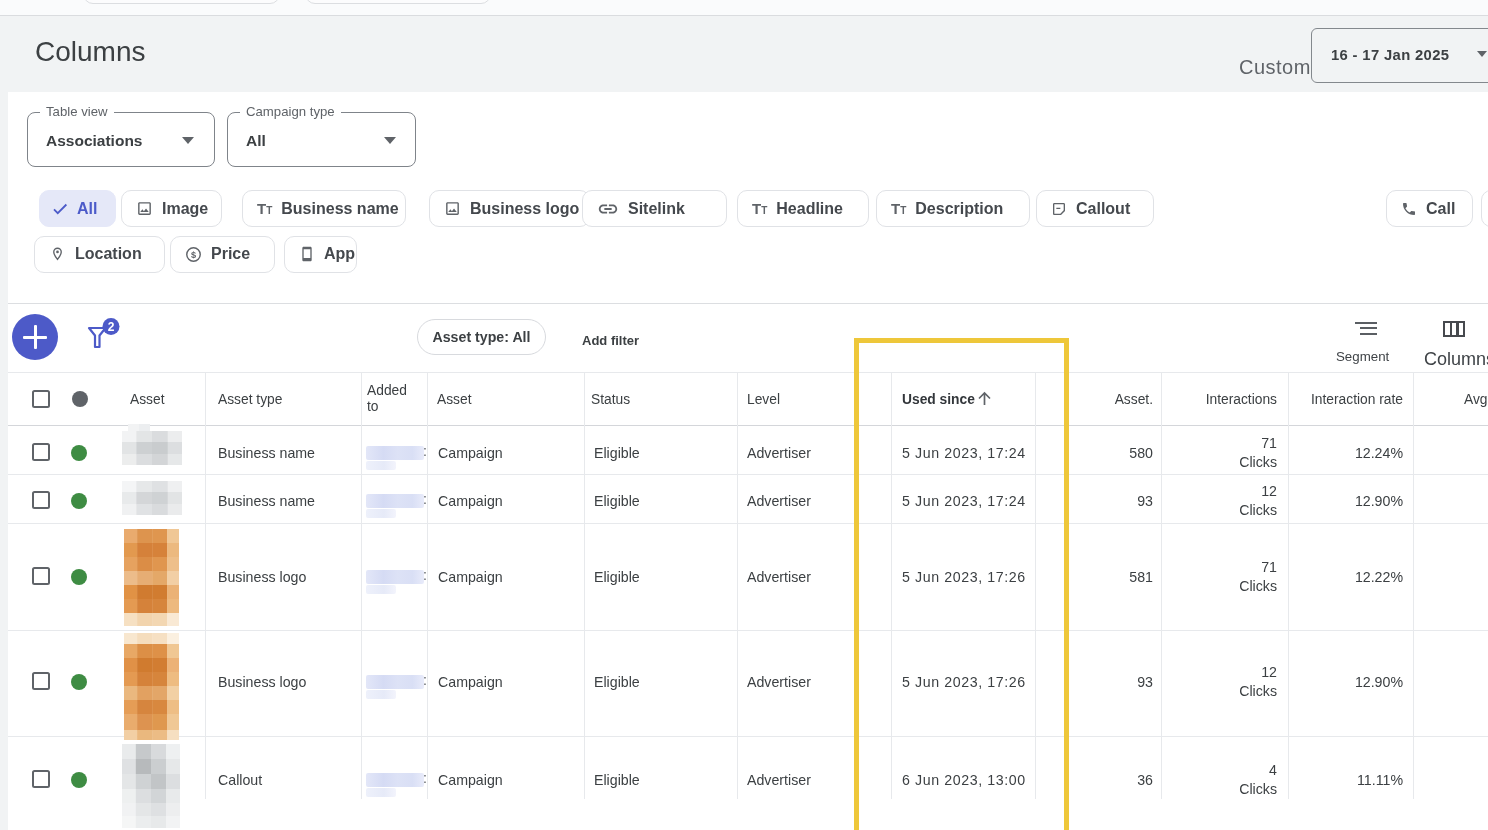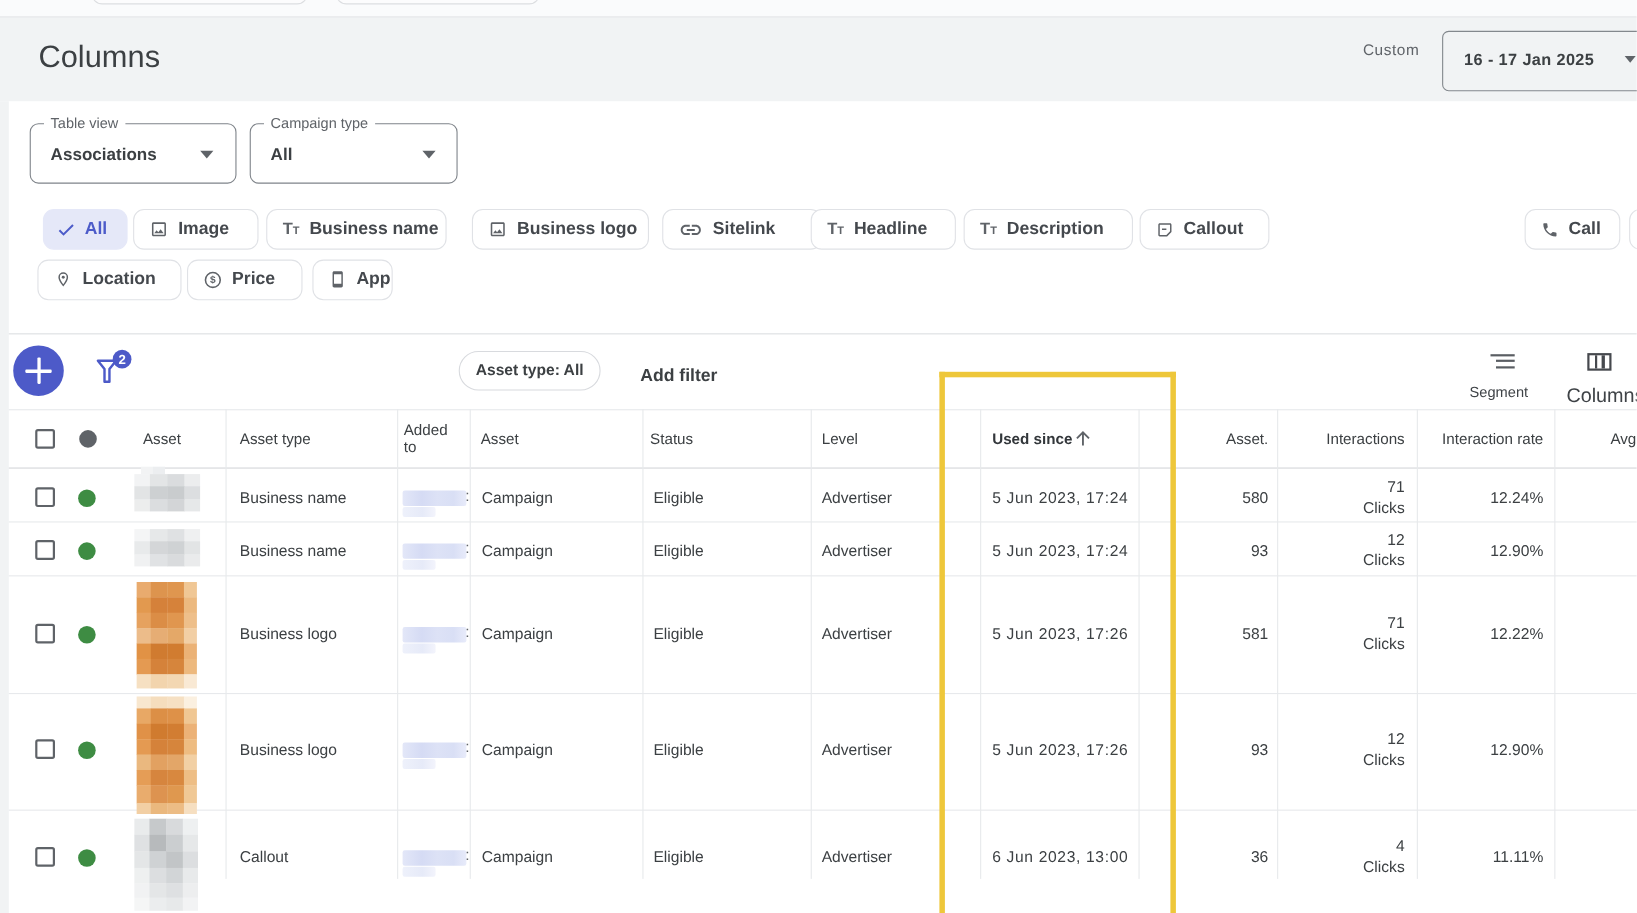--- a/index.html
+++ b/index.html
@@ -33,21 +33,21 @@
 <body>
 <div id="stage">
 
   <div class="abs" style="left:0;top:0;width:1488px;height:15px;background:#fafbfc;"></div>
   <div class="abs" style="left:83px;top:-16px;width:197px;height:20px;border:1.4px solid #dcdee1;border-radius:10px;background:#fcfcfd;"></div>
   <div class="abs" style="left:305px;top:-16px;width:186px;height:20px;border:1.4px solid #dcdee1;border-radius:10px;background:#fcfcfd;"></div>
   <div class="abs" style="left:0;top:15px;width:1488px;height:1.4px;background:#dadcdf;"></div>
 
   <div class="abs" style="left:0;top:16.4px;width:1488px;height:75.6px;background:#f1f3f4;"></div>
   <div class="abs" style="left:35px;top:36px;font-size:28px;color:#3c4043;">Columns</div>
-  <div class="abs" style="left:1239px;top:37px;font-size:14px;letter-spacing:0.5px;color:#5f6368;">Custom</div>
+  <div class="abs" style="left:1239px;top:56px;font-size:20px;letter-spacing:0.5px;color:#5f6368;">Custom</div>
   <div class="abs" style="left:1311px;top:28px;width:200px;height:55px;border:1px solid #83888d;border-radius:6px;"></div>
   <div class="abs" style="left:1331px;top:47px;font-size:14.8px;font-weight:bold;letter-spacing:0.35px;color:#3c4043;">16 - 17 Jan 2025</div>
   <div class="abs" style="left:1477px;top:51px;width:0;height:0;border-left:5.5px solid transparent;border-right:5.5px solid transparent;border-top:6px solid #5f6368;"></div>
 
   <div class="abs" style="left:0;top:92px;width:8px;height:738px;background:#f1f3f4;"></div>
 
   <div class="abs" style="left:27px;top:112px;width:188px;height:55px;border:1.4px solid #7f848a;border-radius:8px;"></div>
   <div class="abs" style="left:40px;top:104px;padding:0 6px;background:#fff;font-size:13.2px;color:#5f6368;">Table view</div>
   <div class="abs" style="left:46px;top:132px;font-size:15.5px;font-weight:bold;color:#3c4043;">Associations</div>
   <div class="abs" style="left:182px;top:137px;width:0;height:0;border-left:6.5px solid transparent;border-right:6.5px solid transparent;border-top:7px solid #5f6368;"></div>
@@ -55,34 +55,34 @@
   <div class="abs" style="left:227px;top:112px;width:189px;height:55px;border:1.4px solid #7f848a;border-radius:8px;"></div>
   <div class="abs" style="left:240px;top:104px;padding:0 6px;background:#fff;font-size:13.2px;color:#5f6368;">Campaign type</div>
   <div class="abs" style="left:246px;top:132px;font-size:15.5px;font-weight:bold;color:#3c4043;">All</div>
   <div class="abs" style="left:384px;top:137px;width:0;height:0;border-left:6.5px solid transparent;border-right:6.5px solid transparent;border-top:7px solid #5f6368;"></div>
 
   <div class="chip" style="left:39px;width:77px;background:#e5e8f8;border-color:#e5e8f8;color:#4c5bc9;"><span class="ic" style="margin:0 8px 0 11px;">
         <svg width="18" height="18" viewBox="0 0 24 24" fill="none" stroke="#4c5bc9" stroke-width="2.4">
           <path d="M4 12.5l5 5L20.5 6"></path>
         </svg>
       </span>All</div>
-  <div class="chip" style="left:121px;width:114px;"><span class="ic">
+  <div class="chip" style="left:121px;width:101px;"><span class="ic">
         <svg width="17" height="17" viewBox="0 0 24 24" fill="#5f6368">
           <path d="M19 5v14H5V5h14m0-2H5c-1.1 0-2 .9-2 2v14c0 1.1.9 2 2 2h14c1.1 0 2-.9 2-2V5c0-1.1-.9-2-2-2zm-4.86 8.86l-3 3.87L9 13.14 6 17h12l-3.86-5.14z"></path>
         </svg>
       </span>Image</div>
   <div class="chip" style="left:242px;width:164px;"><span class="ic">
         <span style="color:#5f6368;font-weight:bold;font-size:15px;line-height:1;">T<span style="font-size:10px;">T</span></span>
       </span>Business name</div>
   <div class="chip" style="left:429px;width:161px;"><span class="ic">
         <svg width="17" height="17" viewBox="0 0 24 24" fill="#5f6368">
           <path d="M19 5v14H5V5h14m0-2H5c-1.1 0-2 .9-2 2v14c0 1.1.9 2 2 2h14c1.1 0 2-.9 2-2V5c0-1.1-.9-2-2-2zm-4.86 8.86l-3 3.87L9 13.14 6 17h12l-3.86-5.14z"></path>
         </svg>
       </span>Business logo</div>
-  <div class="chip" style="left:602px;width:145px;text-align:right;"><span class="ic">
+  <div class="chip" style="left:582px;width:145px;text-align:right;"><span class="ic">
         <svg width="22" height="22" viewBox="0 0 24 24" fill="#5f6368">
           <path d="M3.9 12c0-1.71 1.39-3.1 3.1-3.1h4V7H7c-2.76 0-5 2.24-5 5s2.24 5 5 5h4v-1.9H7c-1.71 0-3.1-1.39-3.1-3.1zM8 13h8v-2H8v2zm9-6h-4v1.9h4c1.71 0 3.1 1.39 3.1 3.1s-1.39 3.1-3.1 3.1h-4V17h4c2.76 0 5-2.24 5-5s-2.24-5-5-5z"></path>
         </svg>
       </span>Sitelink</div>
   <div class="chip" style="left:737px;width:132px;"><span class="ic">
         <span style="color:#5f6368;font-weight:bold;font-size:15px;line-height:1;">T<span style="font-size:10px;">T</span></span>
       </span>Headline</div>
   <div class="chip" style="left:876px;width:154px;"><span class="ic">
         <span style="color:#5f6368;font-weight:bold;font-size:15px;line-height:1;">T<span style="font-size:10px;">T</span></span>
       </span>Description</div>
@@ -118,21 +118,21 @@
   <div class="abs" style="left:8px;top:303px;width:1480px;height:1.4px;background:#dcdee1;"></div>
   <div class="abs" style="left:12px;top:314px;width:46px;height:46px;border-radius:50%;background:#4d5ac8;"></div>
   <div class="abs" style="left:33.5px;top:325px;width:3px;height:24px;background:#fff;border-radius:1px;"></div>
   <div class="abs" style="left:23px;top:335.5px;width:24px;height:3px;background:#fff;border-radius:1px;"></div>
   <svg class="abs" style="left:84px;top:315px;" width="38" height="38" viewBox="0 0 38 38">
 <path d="M5 13 L21.5 13 L15.5 20.5 L15.5 32 L11 32 L11 20.5 Z" fill="#fff" stroke="#4d5ac8" stroke-width="2.2" stroke-linejoin="round"></path>
 <circle cx="27" cy="11.5" r="8.5" fill="#4d5ac8"></circle>
 <text x="27" y="15.6" font-size="12" font-weight="bold" fill="#fff" text-anchor="middle" font-family="Liberation Sans">2</text>
 </svg>
   <div class="pill" style="left:417px;width:129px;">Asset type: All</div>
-  <div class="abs" style="left:582px;top:333px;font-size:16px;font-weight:bold;color:#3c4043;">Add filter</div>
+  <div class="abs" style="left:582px;top:333px;font-size:13px;font-weight:bold;color:#3c4043;">Add filter</div>
   <div class="abs" style="left:1355px;top:321.5px;width:21.5px;height:2.4px;background:#5a5e63;"></div>
   <div class="abs" style="left:1359.5px;top:327px;width:17px;height:2.4px;background:#5a5e63;"></div>
   <div class="abs" style="left:1359.5px;top:332.5px;width:17px;height:2.4px;background:#5a5e63;"></div>
   <div class="abs" style="left:1336px;top:349px;font-size:13.3px;color:#3f4347;">Segment</div>
   <div class="abs" style="left:1443px;top:321px;width:22px;height:15.5px;border:2.6px solid #46494e;"></div>
   <div class="abs" style="left:1449.5px;top:323px;width:2.6px;height:11.5px;background:#46494e;"></div>
   <div class="abs" style="left:1456px;top:323px;width:2.6px;height:11.5px;background:#46494e;"></div>
   <div class="abs" style="left:1424px;top:349px;font-size:18px;color:#3f4347;">Columns</div>
 
   <div class="hline" style="left:8px;top:372px;width:1480px;"></div>

